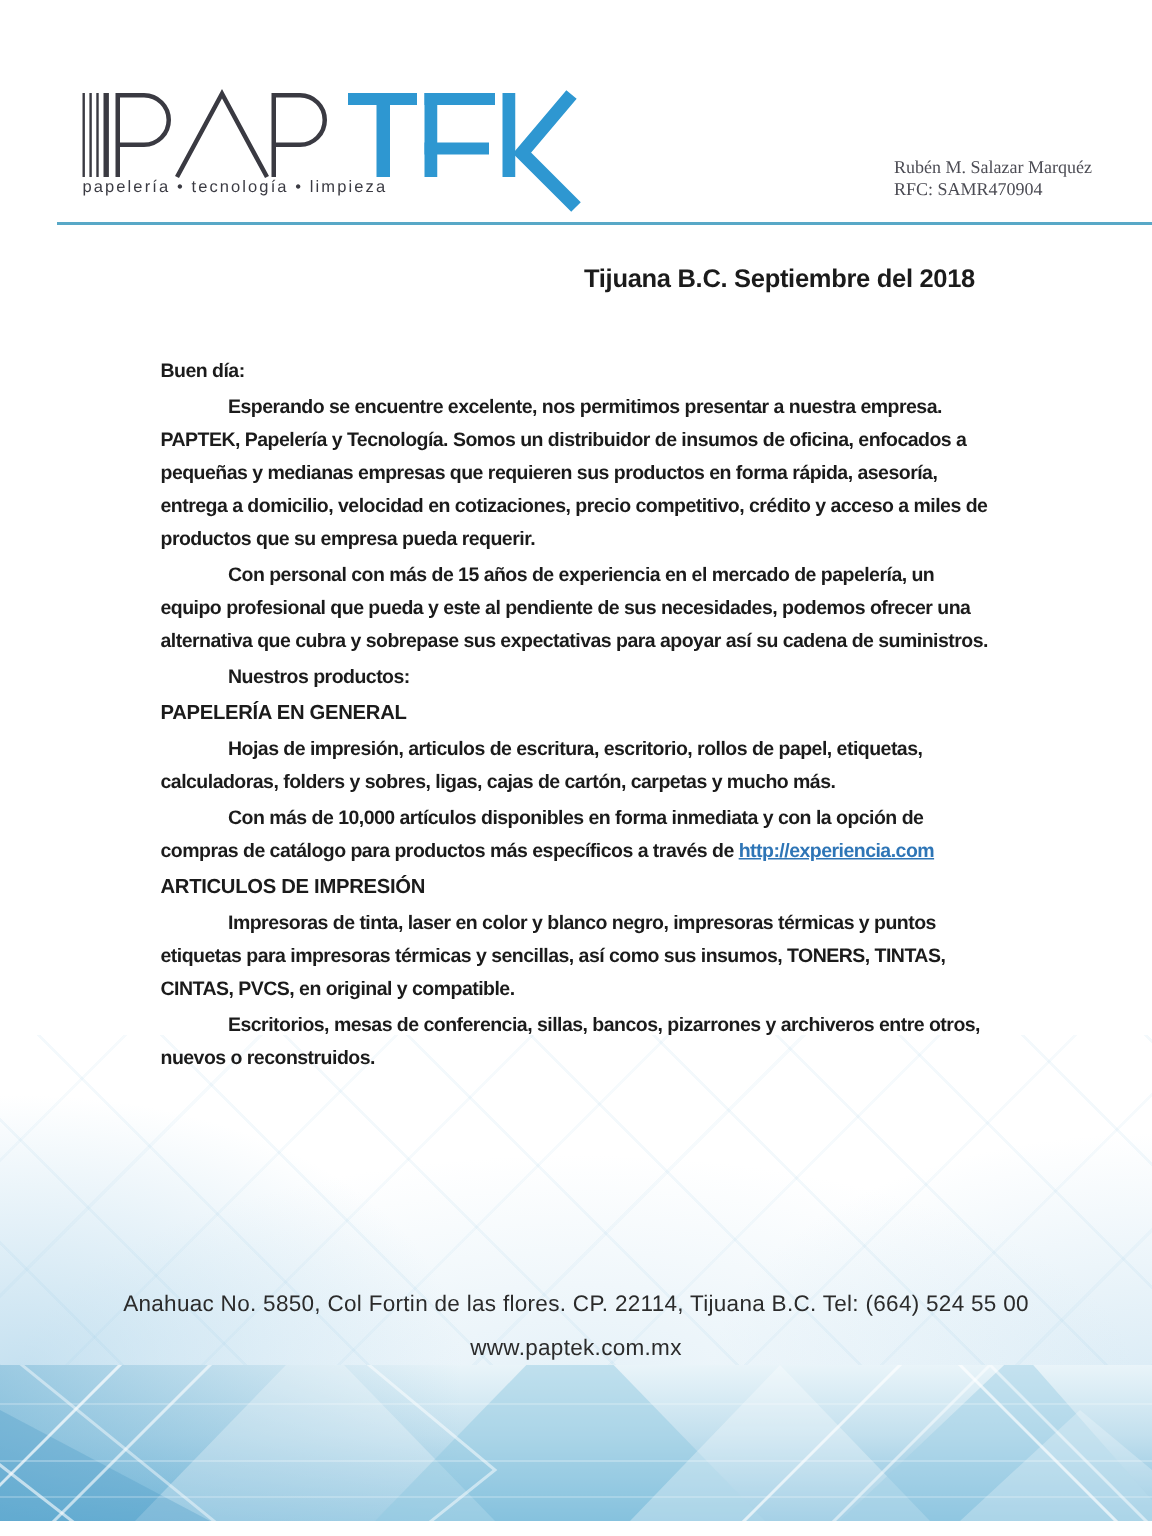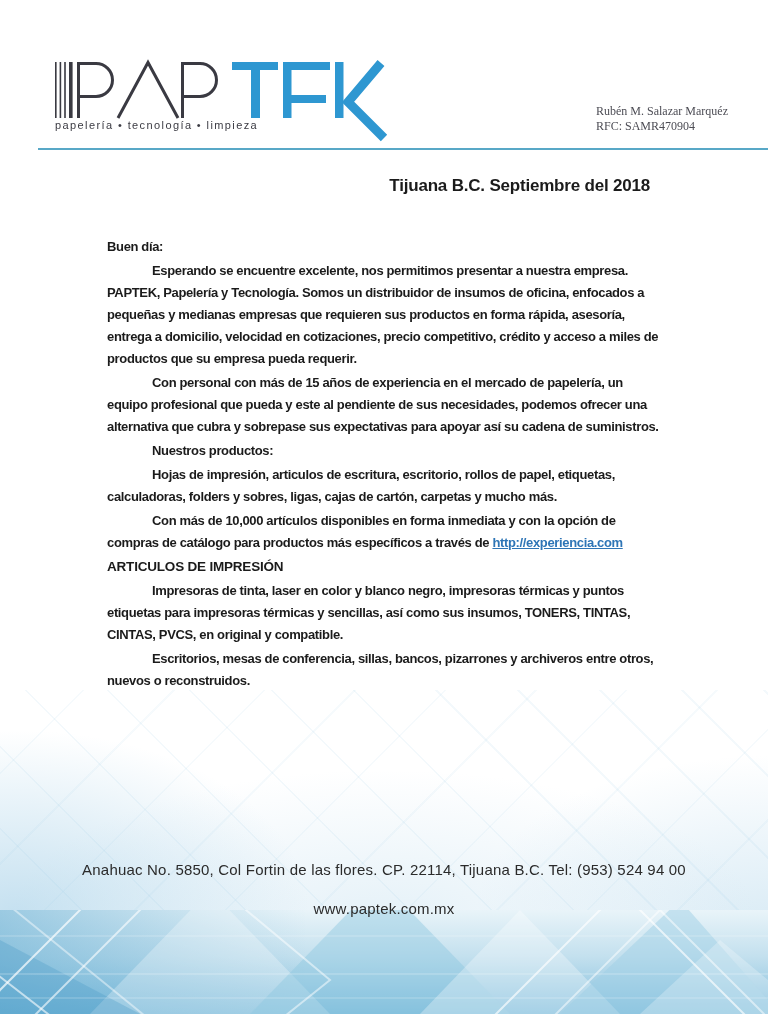--- a/index.html
+++ b/index.html
@@ -42,21 +42,21 @@
   .sec-p{margin-top:9px;text-indent:45px;}
   .p-link{margin-top:12px;}
   .h-imp{margin-top:34px;}
   .h-ofi{margin-top:26px;}
   a.doc-link{color:#2e75b6;text-decoration:underline;}
   
   .footer-text{
     position:absolute;left:0;right:0;top:860px;text-align:center;z-index:2;
     font-size:15px;color:#2b2b2b;letter-spacing:0.2px;line-height:20px;
   }
-  .footer-text .website{margin-top:19px;}
+  .footer-text .website{margin-top:9px;}
   
   .bg-glow{
     position:absolute;left:0;right:0;top:690px;height:222px;z-index:0;pointer-events:none;
     background:
       repeating-linear-gradient(45deg, rgba(140,195,225,.10) 0 2px, rgba(140,195,225,0) 2px 58px),
       repeating-linear-gradient(-45deg, rgba(140,195,225,.08) 0 2px, rgba(140,195,225,0) 2px 64px),
       radial-gradient(ellipse 420px 260px at 2% 100%, rgba(150,200,228,.55), rgba(150,200,228,0) 70%),
       radial-gradient(ellipse 520px 210px at 50% 104%, rgba(180,215,235,.35), rgba(180,215,235,0) 72%),
       radial-gradient(ellipse 420px 230px at 100% 102%, rgba(170,210,233,.42), rgba(170,210,233,0) 70%);
   }
@@ -109,31 +109,32 @@
   <div class="date-line">Tijuana B.C. Septiembre del 2018</div>
 
   <main class="content">
     <p class="greeting">Buen día:</p>
 
     <p class="para p1">Esperando se encuentre excelente, nos permitimos presentar a nuestra empresa. PAPTEK, Papelería y Tecnología. Somos un distribuidor de insumos de oficina, enfocados a pequeñas y medianas empresas que requieren sus productos en forma rápida, asesoría, entrega a domicilio, velocidad en cotizaciones, precio competitivo, crédito y acceso a miles de productos que su empresa pueda requerir.</p>
     <p class="para p2">Con personal con más de 15 años de experiencia en el mercado de papelería, un equipo profesional que pueda y este al pendiente de sus necesidades, podemos ofrecer una alternativa que cubra y sobrepase sus expectativas para apoyar así su cadena de suministros.</p>
 
     <p class="products-intro">Nuestros productos:</p>
 
+    <h2 class="h-pap">PAPELERÍA EN GENERAL</h2>
     <p class="sec-p">Hojas de impresión, articulos de escritura, escritorio, rollos de papel, etiquetas, calculadoras, folders y sobres, ligas, cajas de cartón, carpetas y mucho más.</p>
     <p class="sec-p p-link"><span>Con más de 10,000 artículos disponibles en forma inmediata y con la opción de compras de catálogo para productos más específicos a través de </span><a class="doc-link" href="#">http://experiencia.com</a></p>
 
     <h2 class="h-imp">ARTICULOS DE IMPRESIÓN</h2>
     <p class="sec-p">Impresoras de tinta, laser en color y blanco negro, impresoras térmicas y puntos etiquetas para impresoras térmicas y sencillas, así como sus insumos, TONERS, TINTAS, CINTAS, PVCS, en original y compatible.</p>
 
     <p class="sec-p">Escritorios, mesas de conferencia, sillas, bancos, pizarrones y archiveros entre otros, nuevos o reconstruidos.</p>
   </main>
 
   <footer class="footer-text">
-    <div>Anahuac No. 5850, Col Fortin de las flores. CP. 22114, Tijuana B.C. Tel: (953) 524 94 00</div>
+    <div>Anahuac No. 5850, Col Fortin de las flores. CP. 22114, Tijuana B.C. Tel: (664) 524 55 00</div>
     <div class="website">www.paptek.com.mx</div>
   </footer>
 
   <svg class="band" viewBox="0 0 768 104" preserveAspectRatio="none" aria-hidden="true">
     <defs>
       <linearGradient id="bandg" x1="0" y1="0" x2="0" y2="1">
         <stop offset="0" stop-color="#e9f4f9"></stop>
         <stop offset="0.45" stop-color="#c3e0ee"></stop>
         <stop offset="1" stop-color="#7fbddc"></stop>
       </linearGradient>

